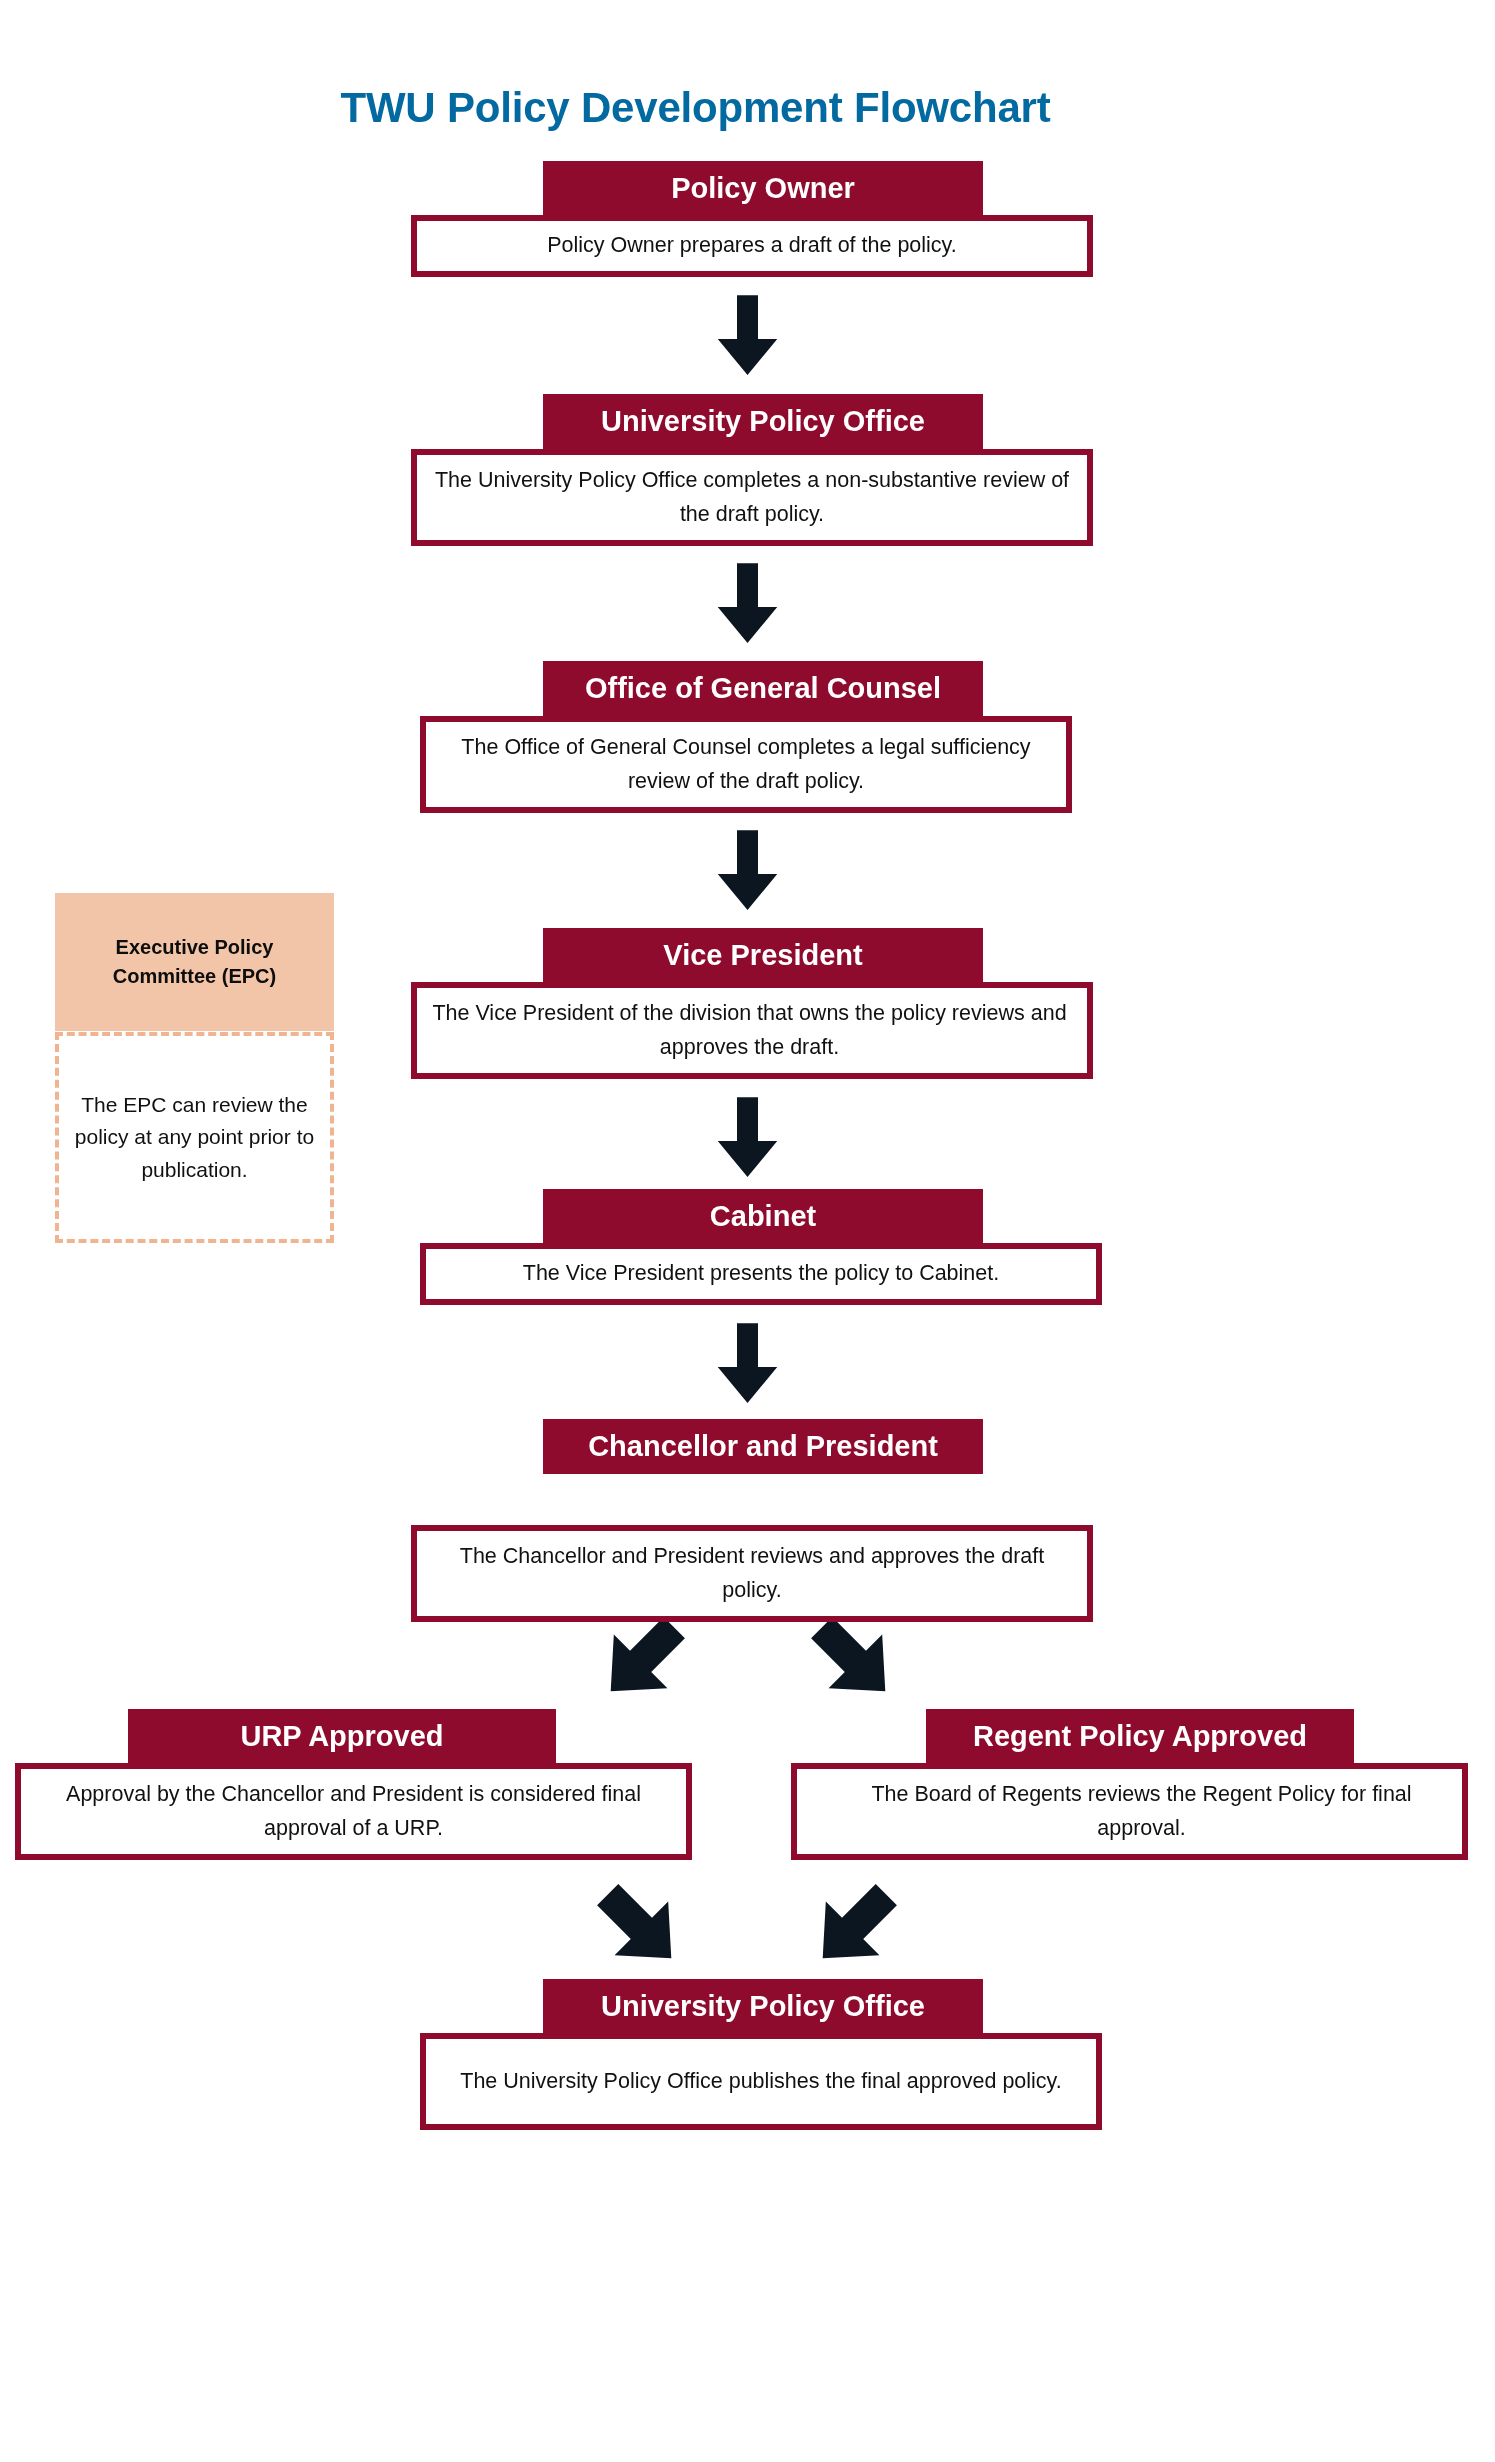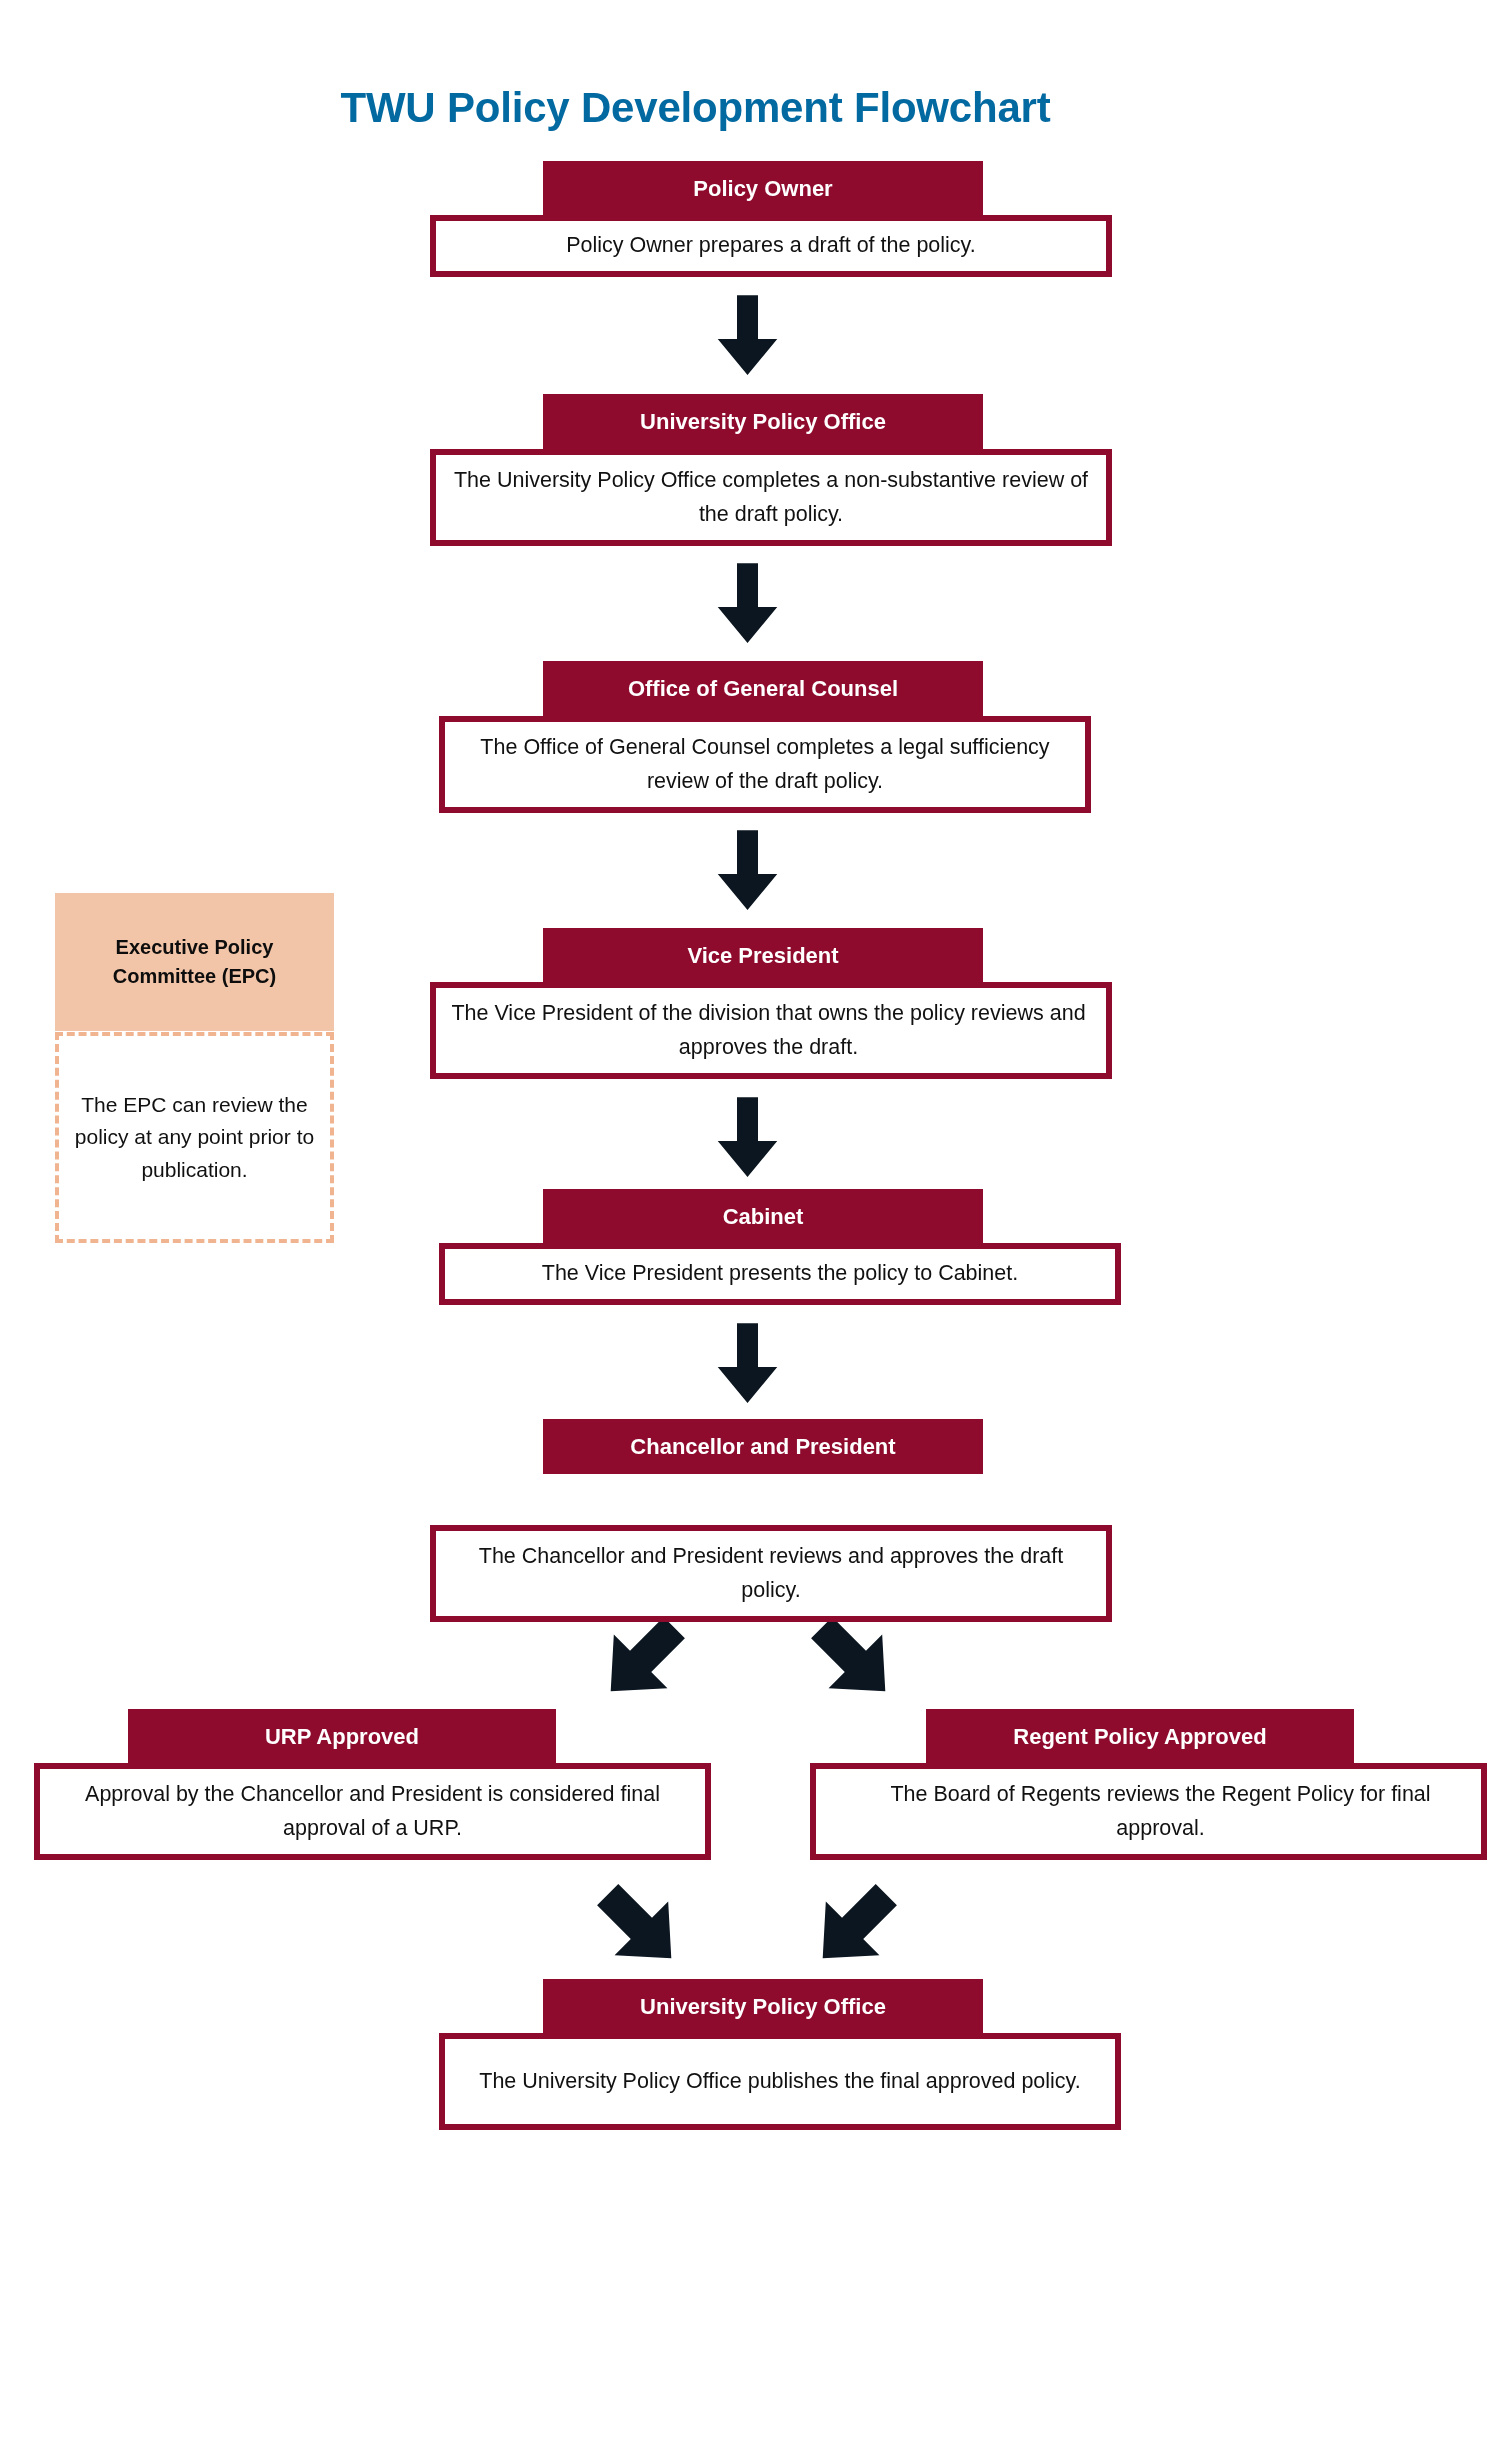--- a/index.html
+++ b/index.html
@@ -28,21 +28,21 @@
     color: #0369a1;
     letter-spacing: -0.2px;
   }
 
   
   .node { position: absolute; }
   .node-header {
     position: absolute;
     background: #8E0B2E;
     color: #ffffff;
-    font-size: 22px;
+    font-size: 29px;
     font-weight: bold;
     display: flex;
     align-items: center;
     justify-content: center;
     text-align: center;
     line-height: 1.15;
     z-index: 1;
   }
   .node-body {
     position: absolute;
@@ -50,21 +50,20 @@
     border: 6.2px solid #8E0B2E;
     color: #111111;
     font-size: 21.5px;
     display: flex;
     align-items: center;
     justify-content: center;
     text-align: center;
     line-height: 1.55;
     padding: 5.3px 16px;
     z-index: 2;
-    margin-left: 19px;
   }
 
   
   .arrow { position: absolute; z-index: 0; }
   .arrow svg { display: block; overflow: visible; }
 
   
   .epc { position: absolute; }
   .epc-header {
     position: absolute;

